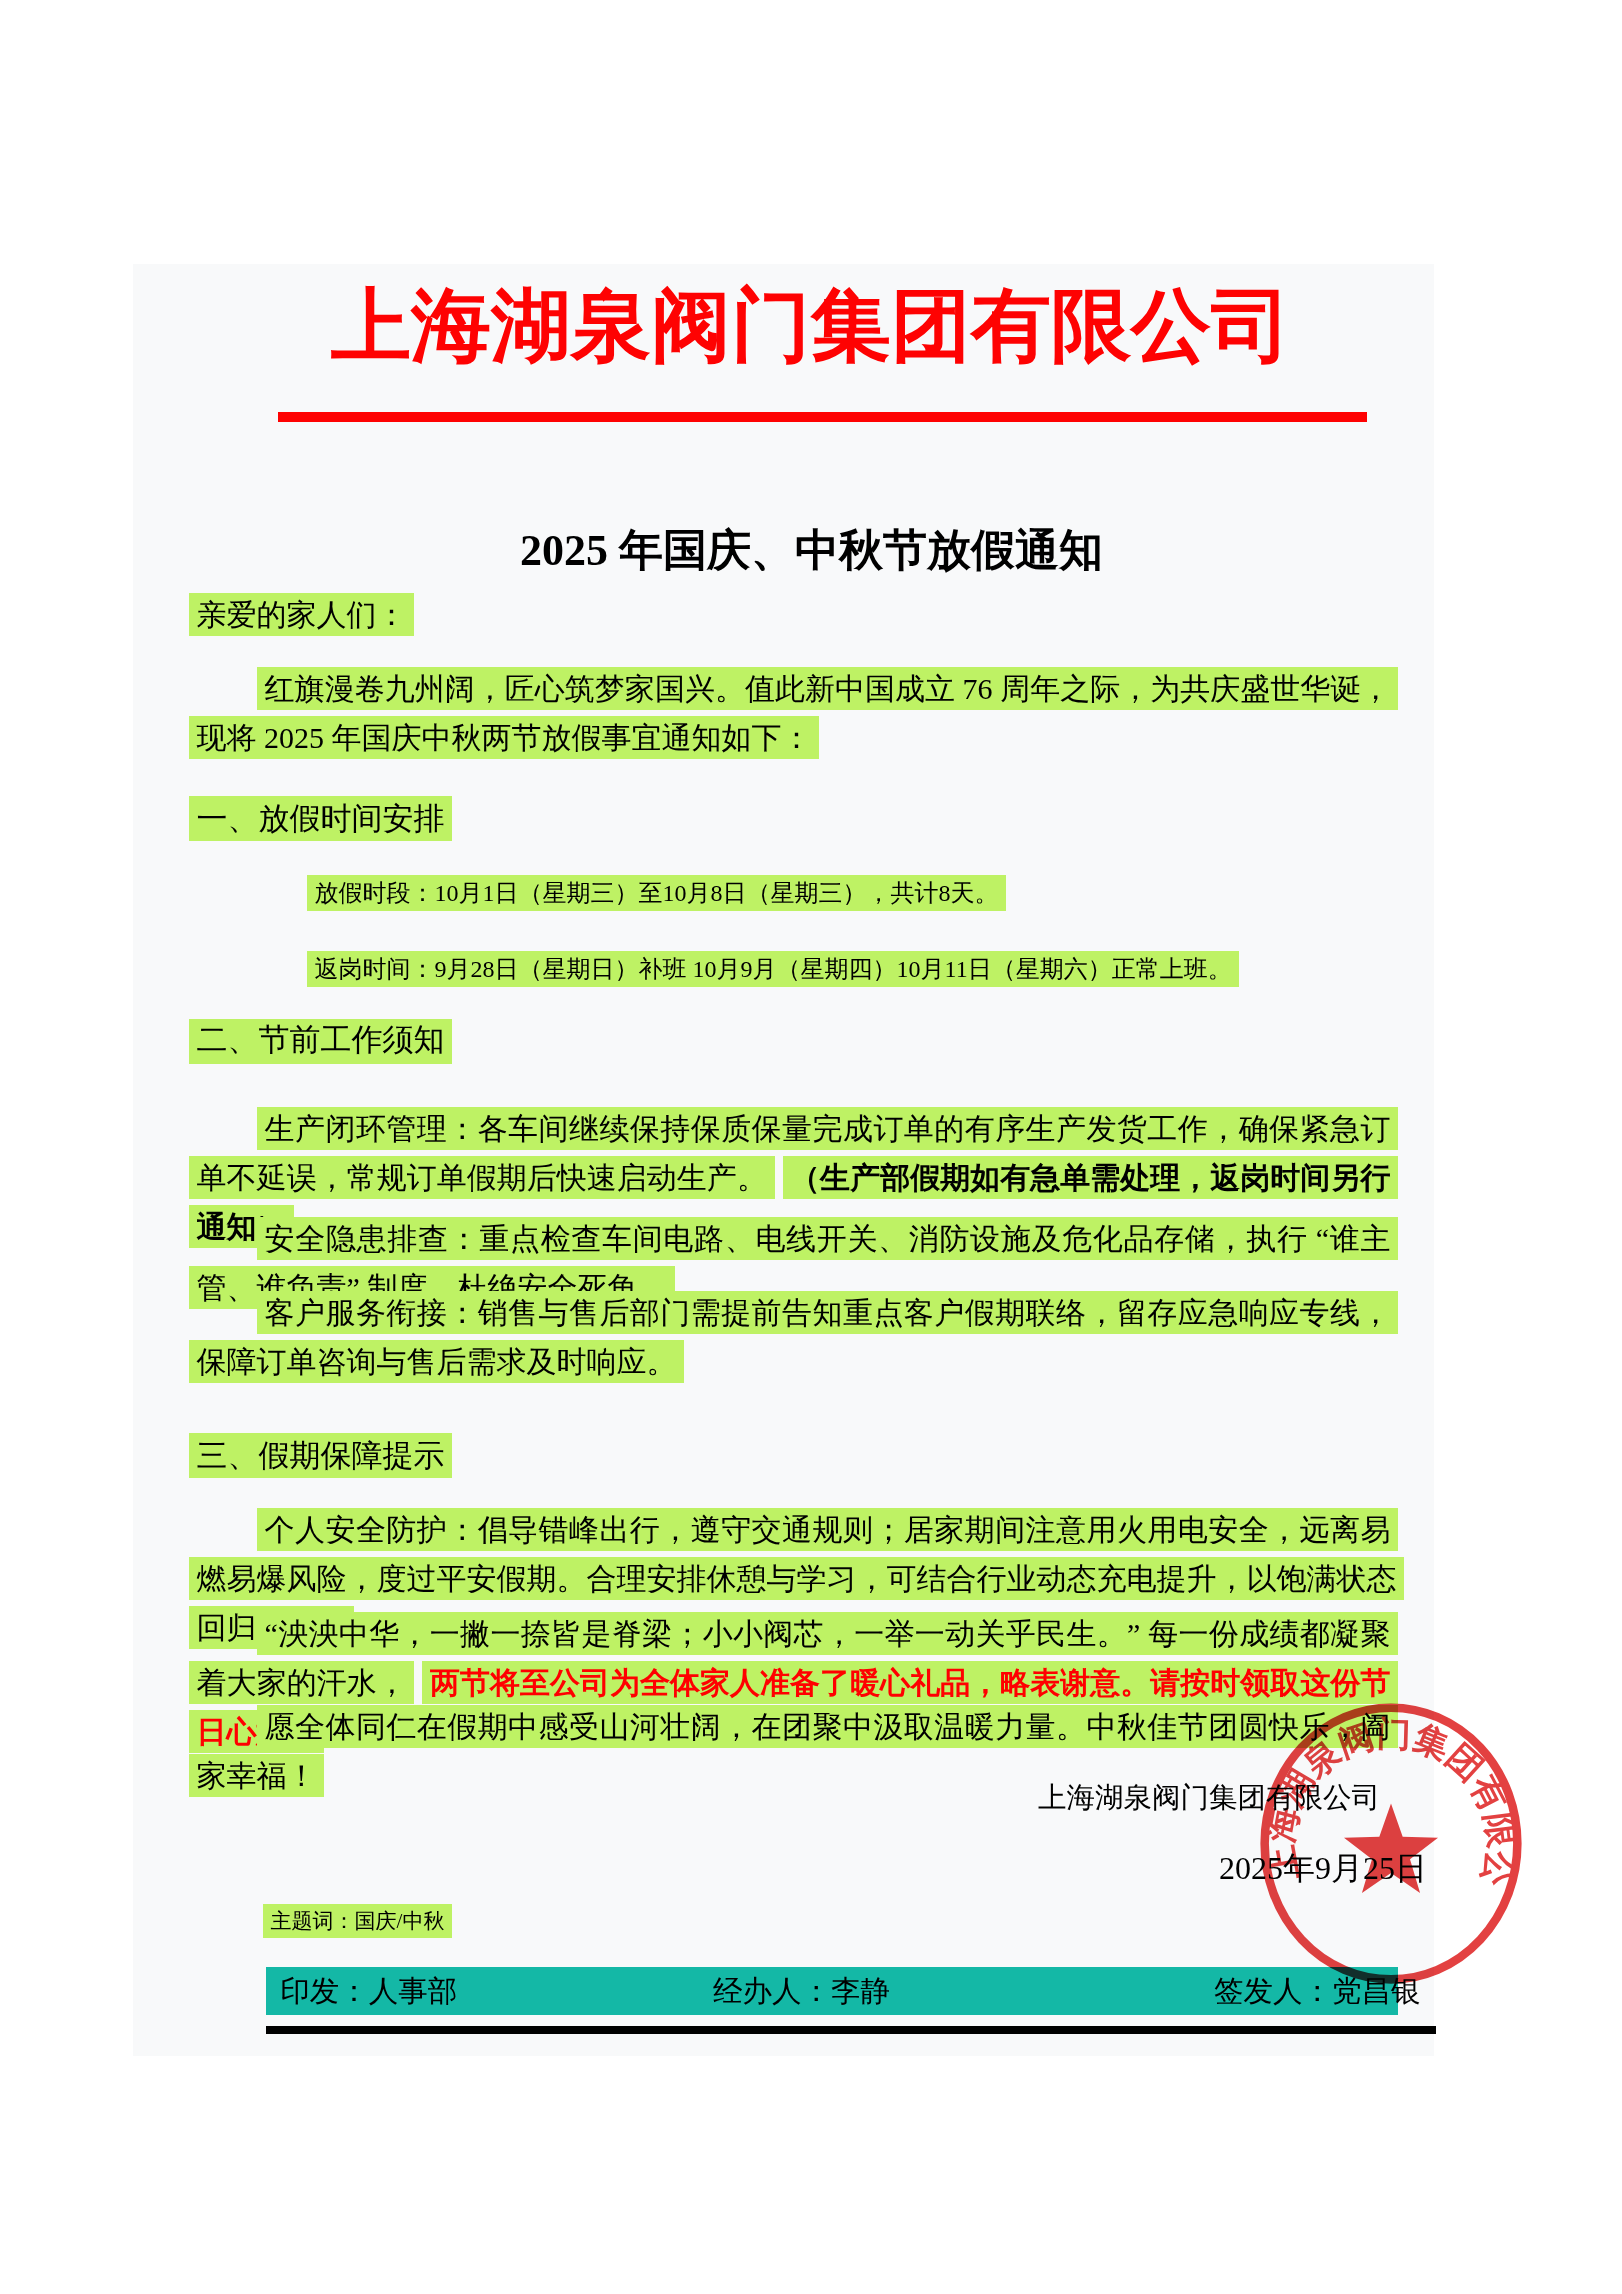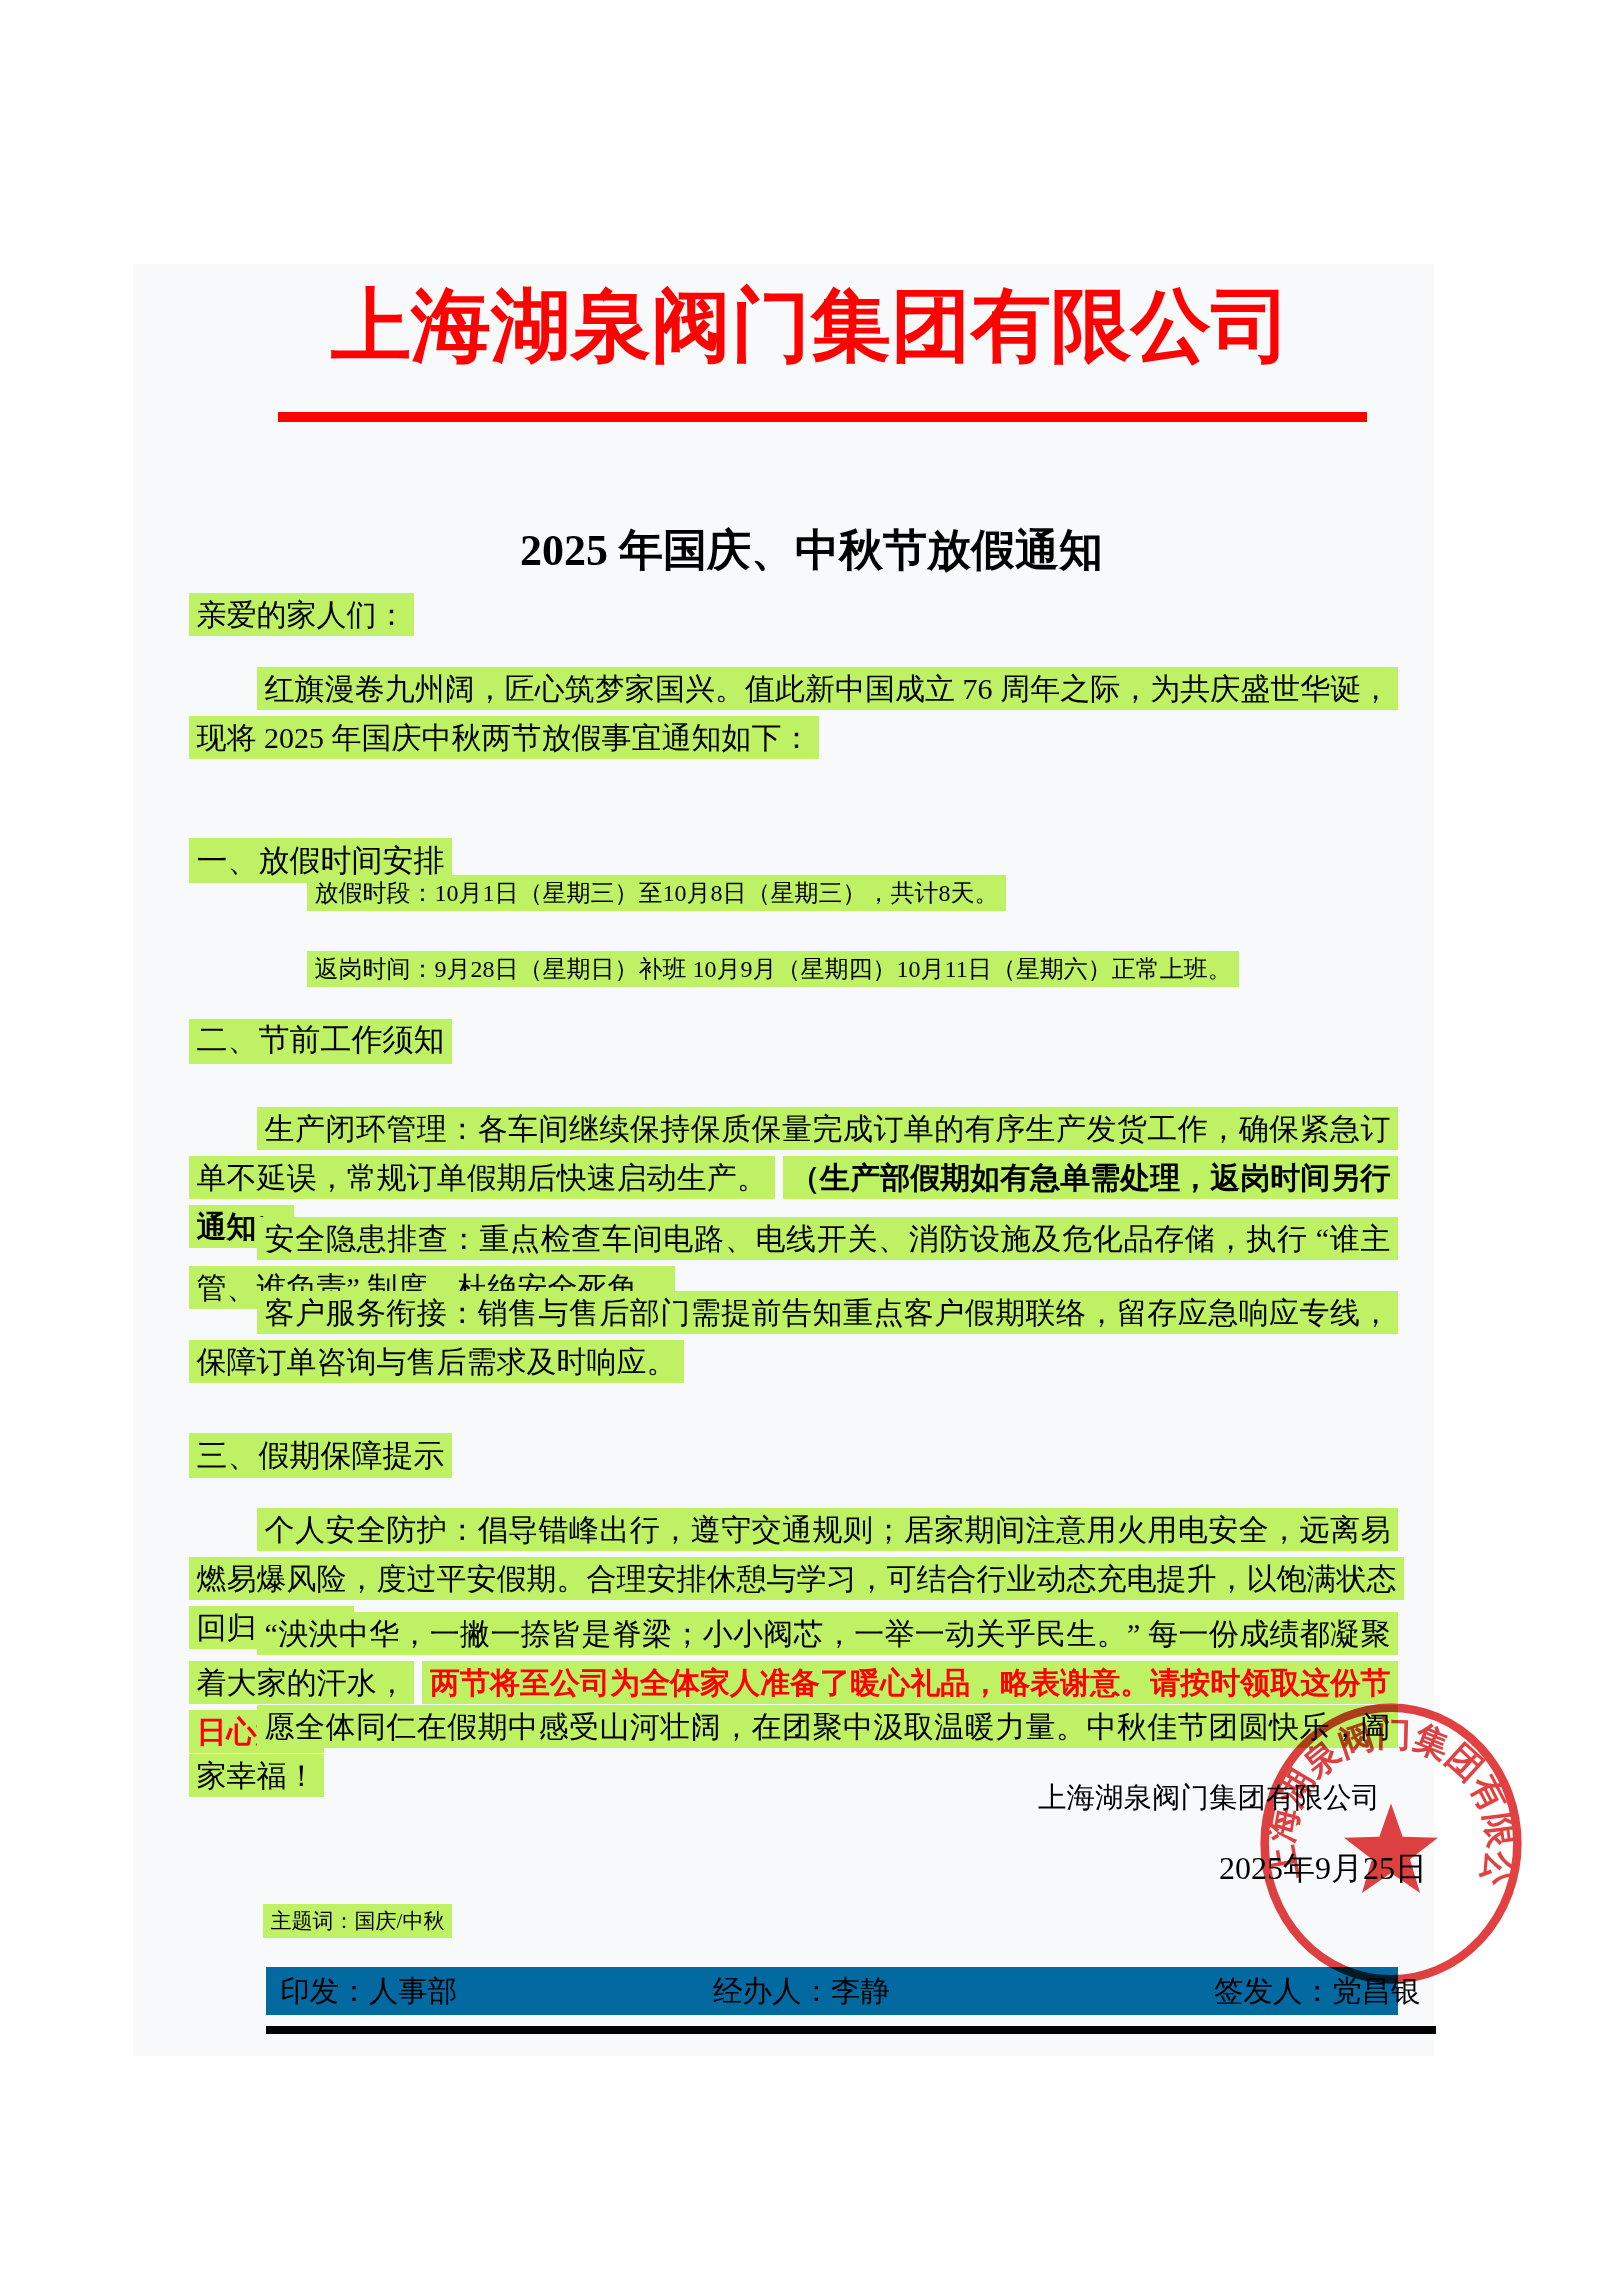--- a/index.html
+++ b/index.html
@@ -27,33 +27,33 @@
     font-size:44px;font-weight:bold;line-height:55px;margin-top:17px;
   }
   .greeting{left:181px;top:592px;font-size:30px;line-height:46px;}
   .para{
     left:181px;width:1217px;
     font-size:30px;line-height:49px;
     text-align:justify;text-indent:68px;
   }
   .intro{top:664px;}
   .sec-head{font-size:31px;line-height:48px;left:181px;}
-  .h1{top:837px;} .h2{top:1018px;font-family:Liberation Mono, monospace;} .h3{top:1432px;}
+  .h1{top:795px;} .h2{top:1018px;font-family:Liberation Mono, monospace;} .h3{top:1432px;}
   .bold-item{left:299px;font-size:24px;font-weight:normal;line-height:48px;white-space:nowrap;}
   .i1{top:869px;} .i2{top:945px;}
   .s2p1{top:1104px;} .s2p2{top:1214px;} .s2p3{top:1288px;}
   .s3p1{top:1505px;} .s3p2{top:1609px;} .s3p3{top:1702px;}
   .bold-run{font-weight:bold;}
   .red-run{font-weight:bold;color:#ff0000;}
   .signature{top:1777px;right:243px;font-size:28.5px;line-height:42px;white-space:nowrap;}
   .sign-date{top:1845px;right:196px;font-size:32px;line-height:46px;white-space:nowrap;}
   .subject{left:255px;top:1898px;font-size:21px;line-height:46px;white-space:nowrap;}
   .footer-band{
     left:266px;top:1967px;width:1132px;height:48px;
-    background:#0369a1;font-size:29.5px;line-height:48px;
+    background:#14b8a6;font-size:29.5px;line-height:48px;
   }
   .footer-cell{position:absolute;top:0;white-space:nowrap;}
   .fc1{left:14.3px;} .fc2{left:447px;} .fc3{left:948px;}
   .footer-line{left:266px;top:2026px;width:1170px;height:7.6px;background:#000;}
   .stamp{
     left:1254px;top:1701px;width:274px;height:285px;
     opacity:0.9;mix-blend-mode:multiply;
   }
 </style>
 </head>

